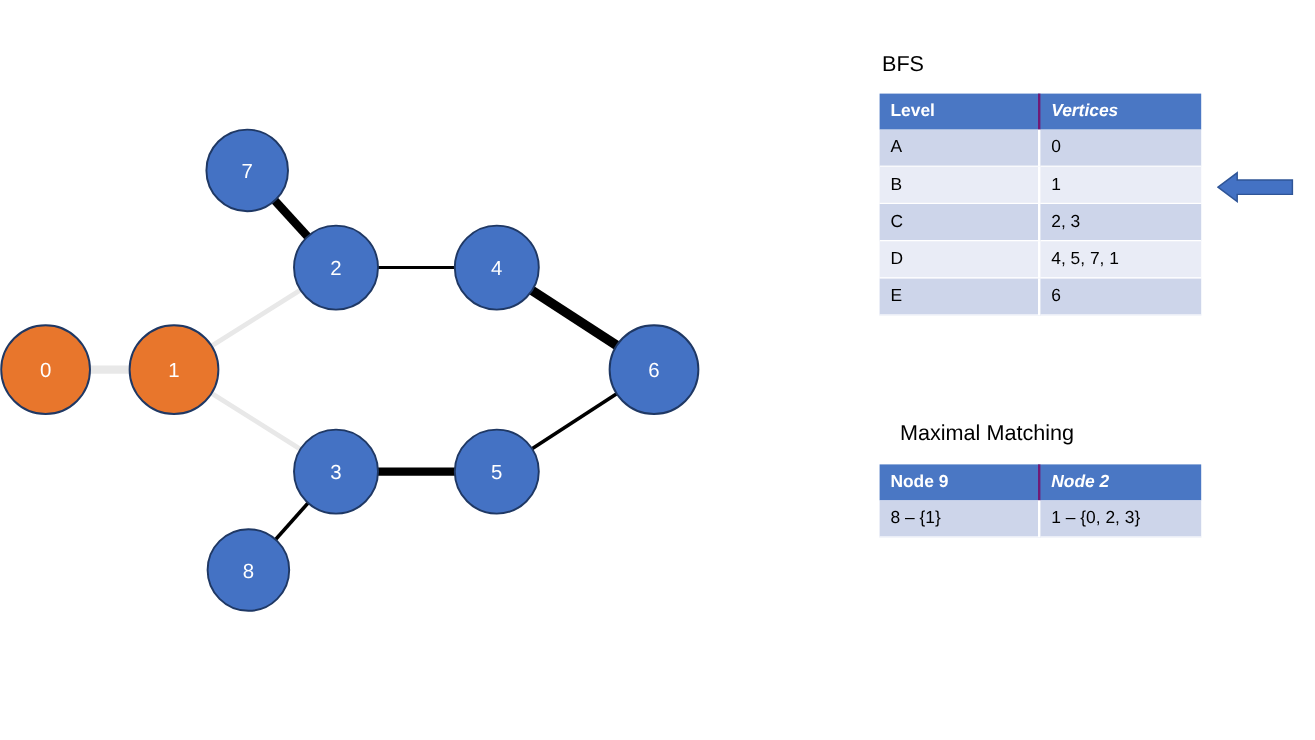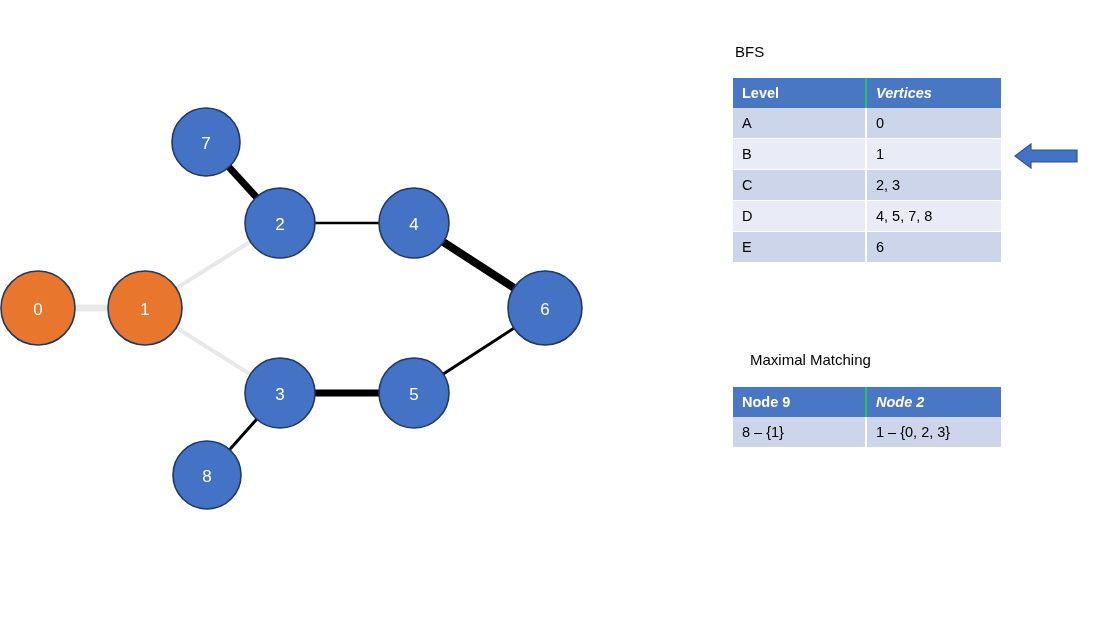--- a/index.html
+++ b/index.html
@@ -38,21 +38,21 @@
     font-family: "Liberation Sans", sans-serif;
     font-size: 17px;
     text-anchor: middle;
     dominant-baseline: central;
     pointer-events: none;
   }
 
   
   .panel-title {
     position: absolute;
-    font-size: 15px;
+    font-size: 18px;
     color: #000000;
     white-space: nowrap;
   }
   #bfs-title  { left: 735px; top: 43px; }
   #mm-title   { left: 750px; top: 351px; }
 
   .data-table {
     position: absolute;
     border-collapse: collapse;
     table-layout: fixed;
@@ -64,21 +64,21 @@
   .data-table col.c1 { width: 133px; }
   .data-table col.c2 { width: 135px; }
 
   .data-table th {
     background: #4A77C4;
     color: #ffffff;
     font-weight: bold;
     text-align: left;
     padding: 5px 9px;
     height: 20px;
-    border-right: 2px solid #22c55e;
+    border-right: 2px solid #701a75;
     font-size: 14.5px;
   }
   .data-table th:last-child { border-right: none; font-style: italic; }
 
   .data-table td {
     padding: 5px 9px;
     height: 20px;
     text-align: left;
     border-right: 2px solid #ffffff;
     border-bottom: 1px solid #ffffff;
@@ -179,21 +179,21 @@
       <tr class="even">
         <td>B</td>
         <td class="hl-orange">1</td>
       </tr>
       <tr class="odd">
         <td>C</td>
         <td>2, 3</td>
       </tr>
       <tr class="even">
         <td>D</td>
-        <td>4, 5, 7, 8</td>
+        <td>4, 5, 7, 1</td>
       </tr>
       <tr class="odd">
         <td>E</td>
         <td>6</td>
       </tr>
     </tbody>
 </table>
 
 <div class="panel-title" id="mm-title">Maximal Matching</div>
 

